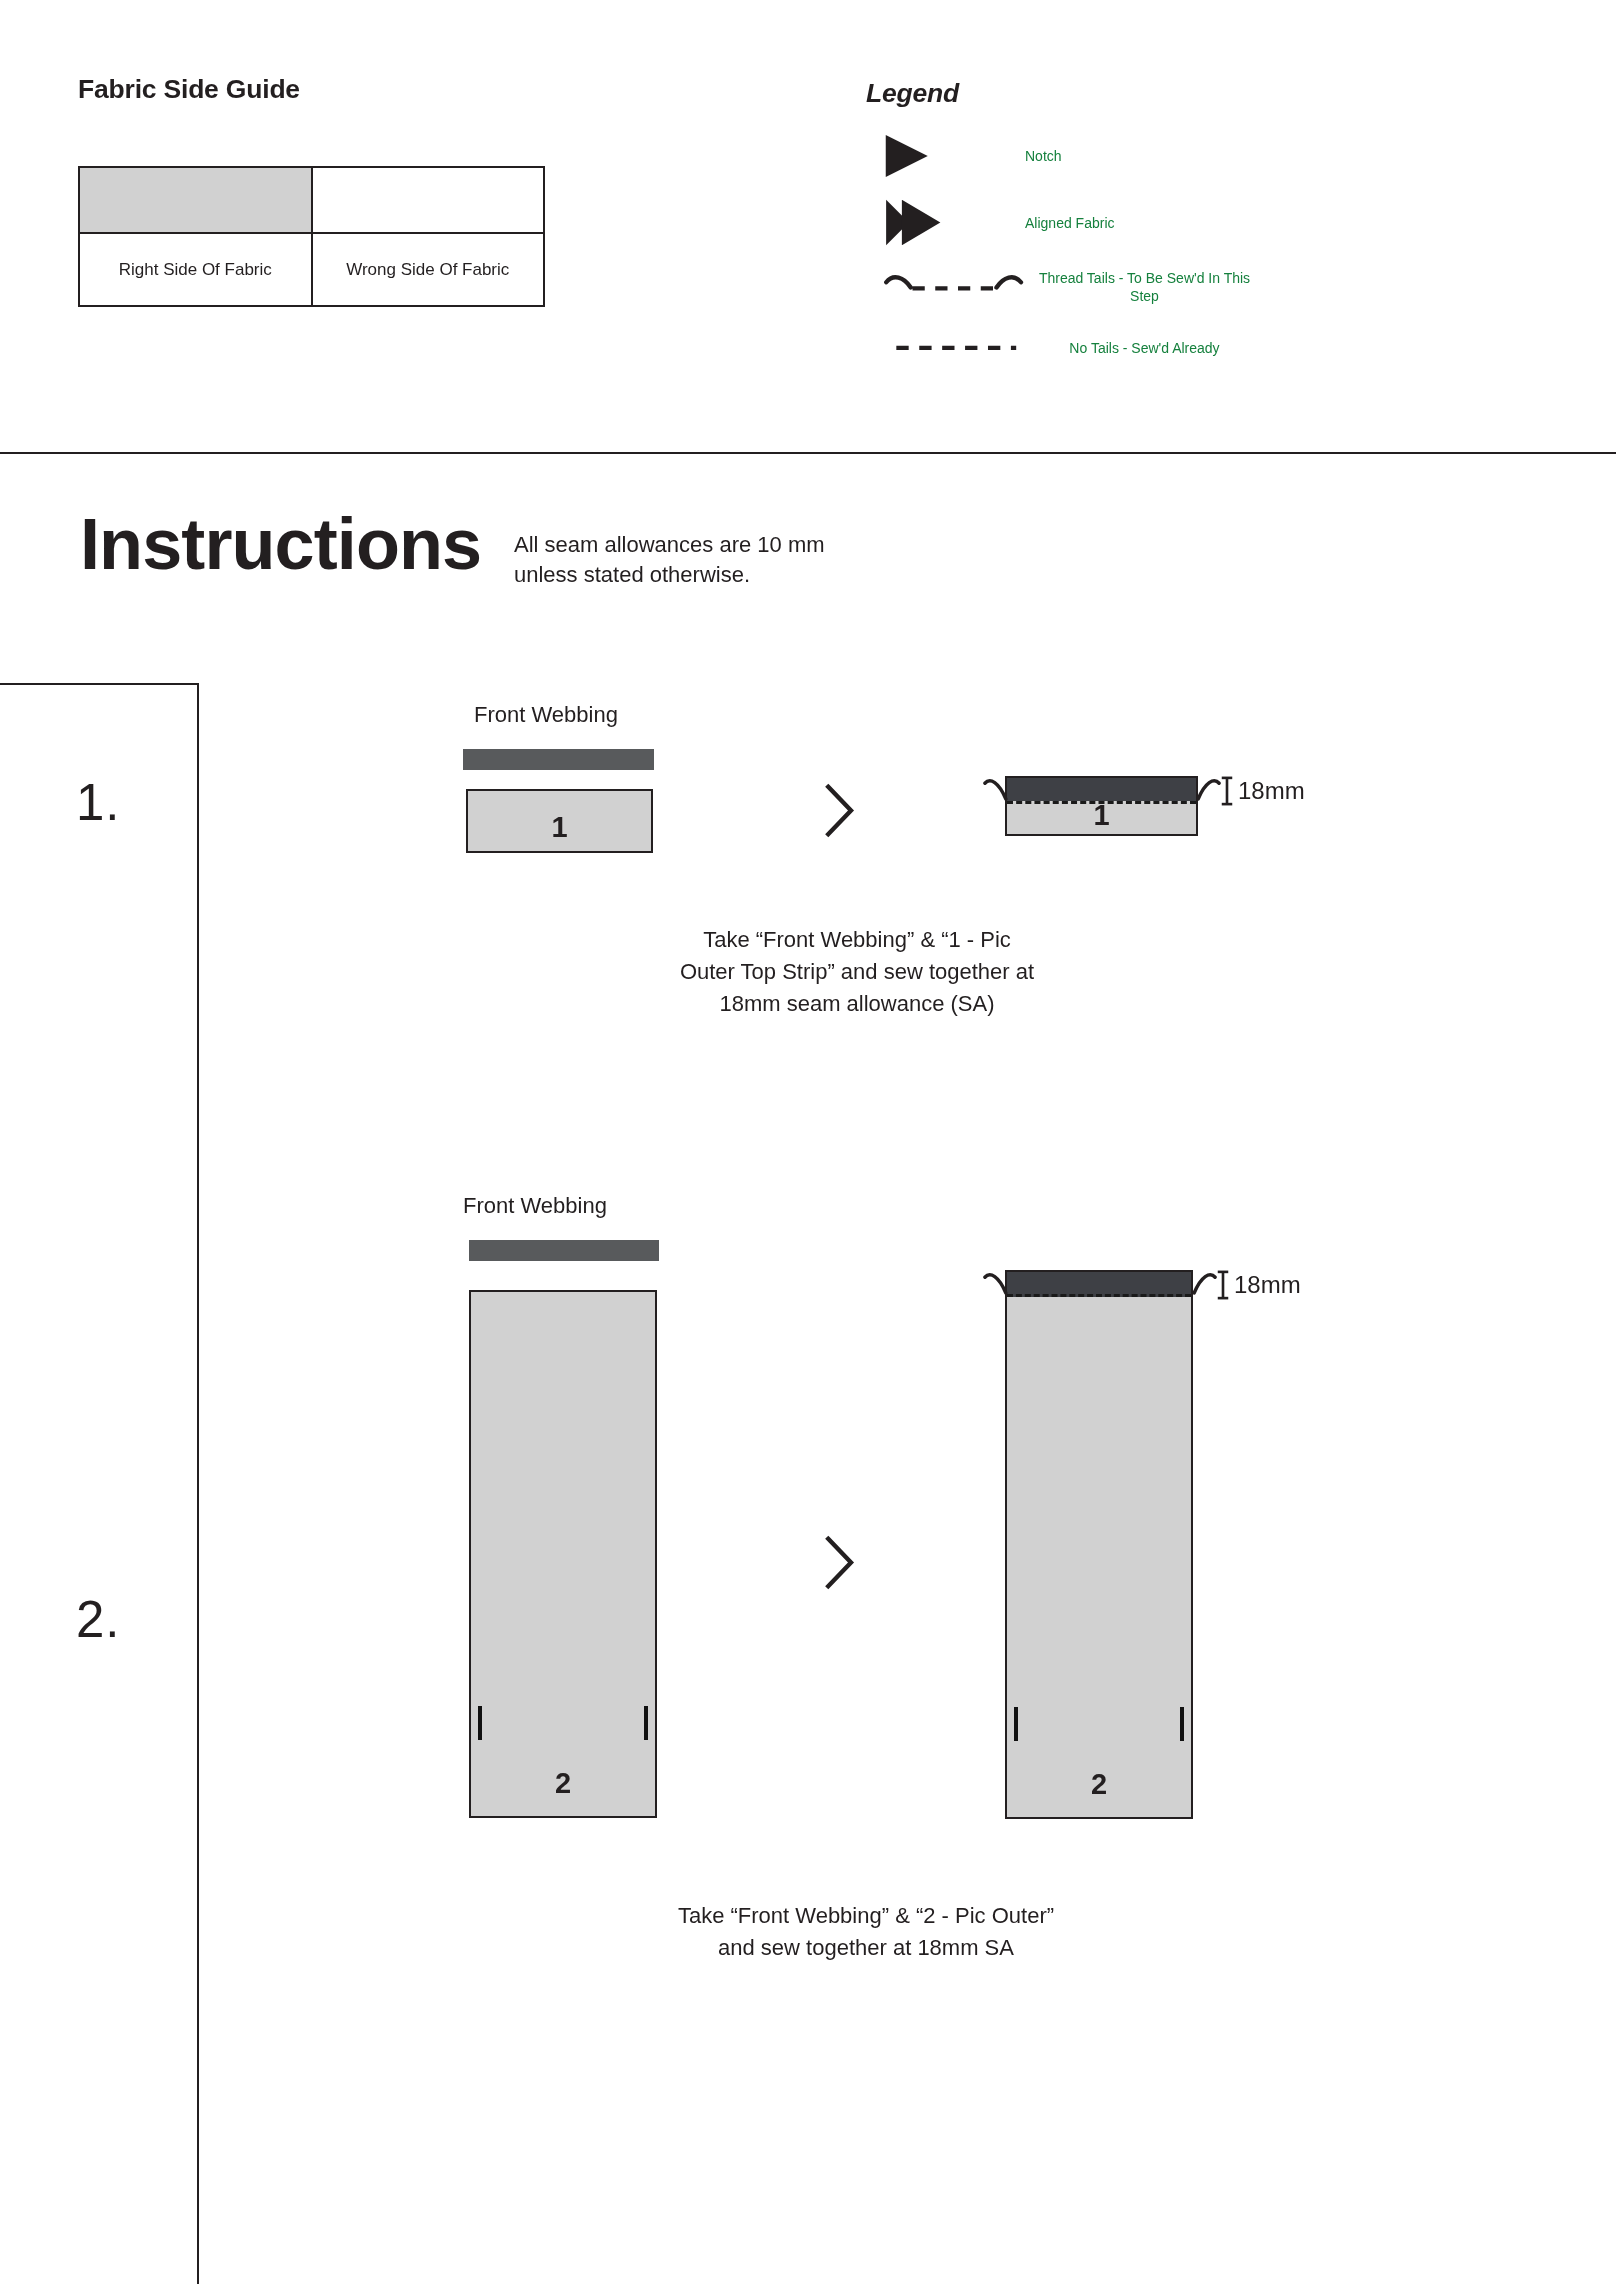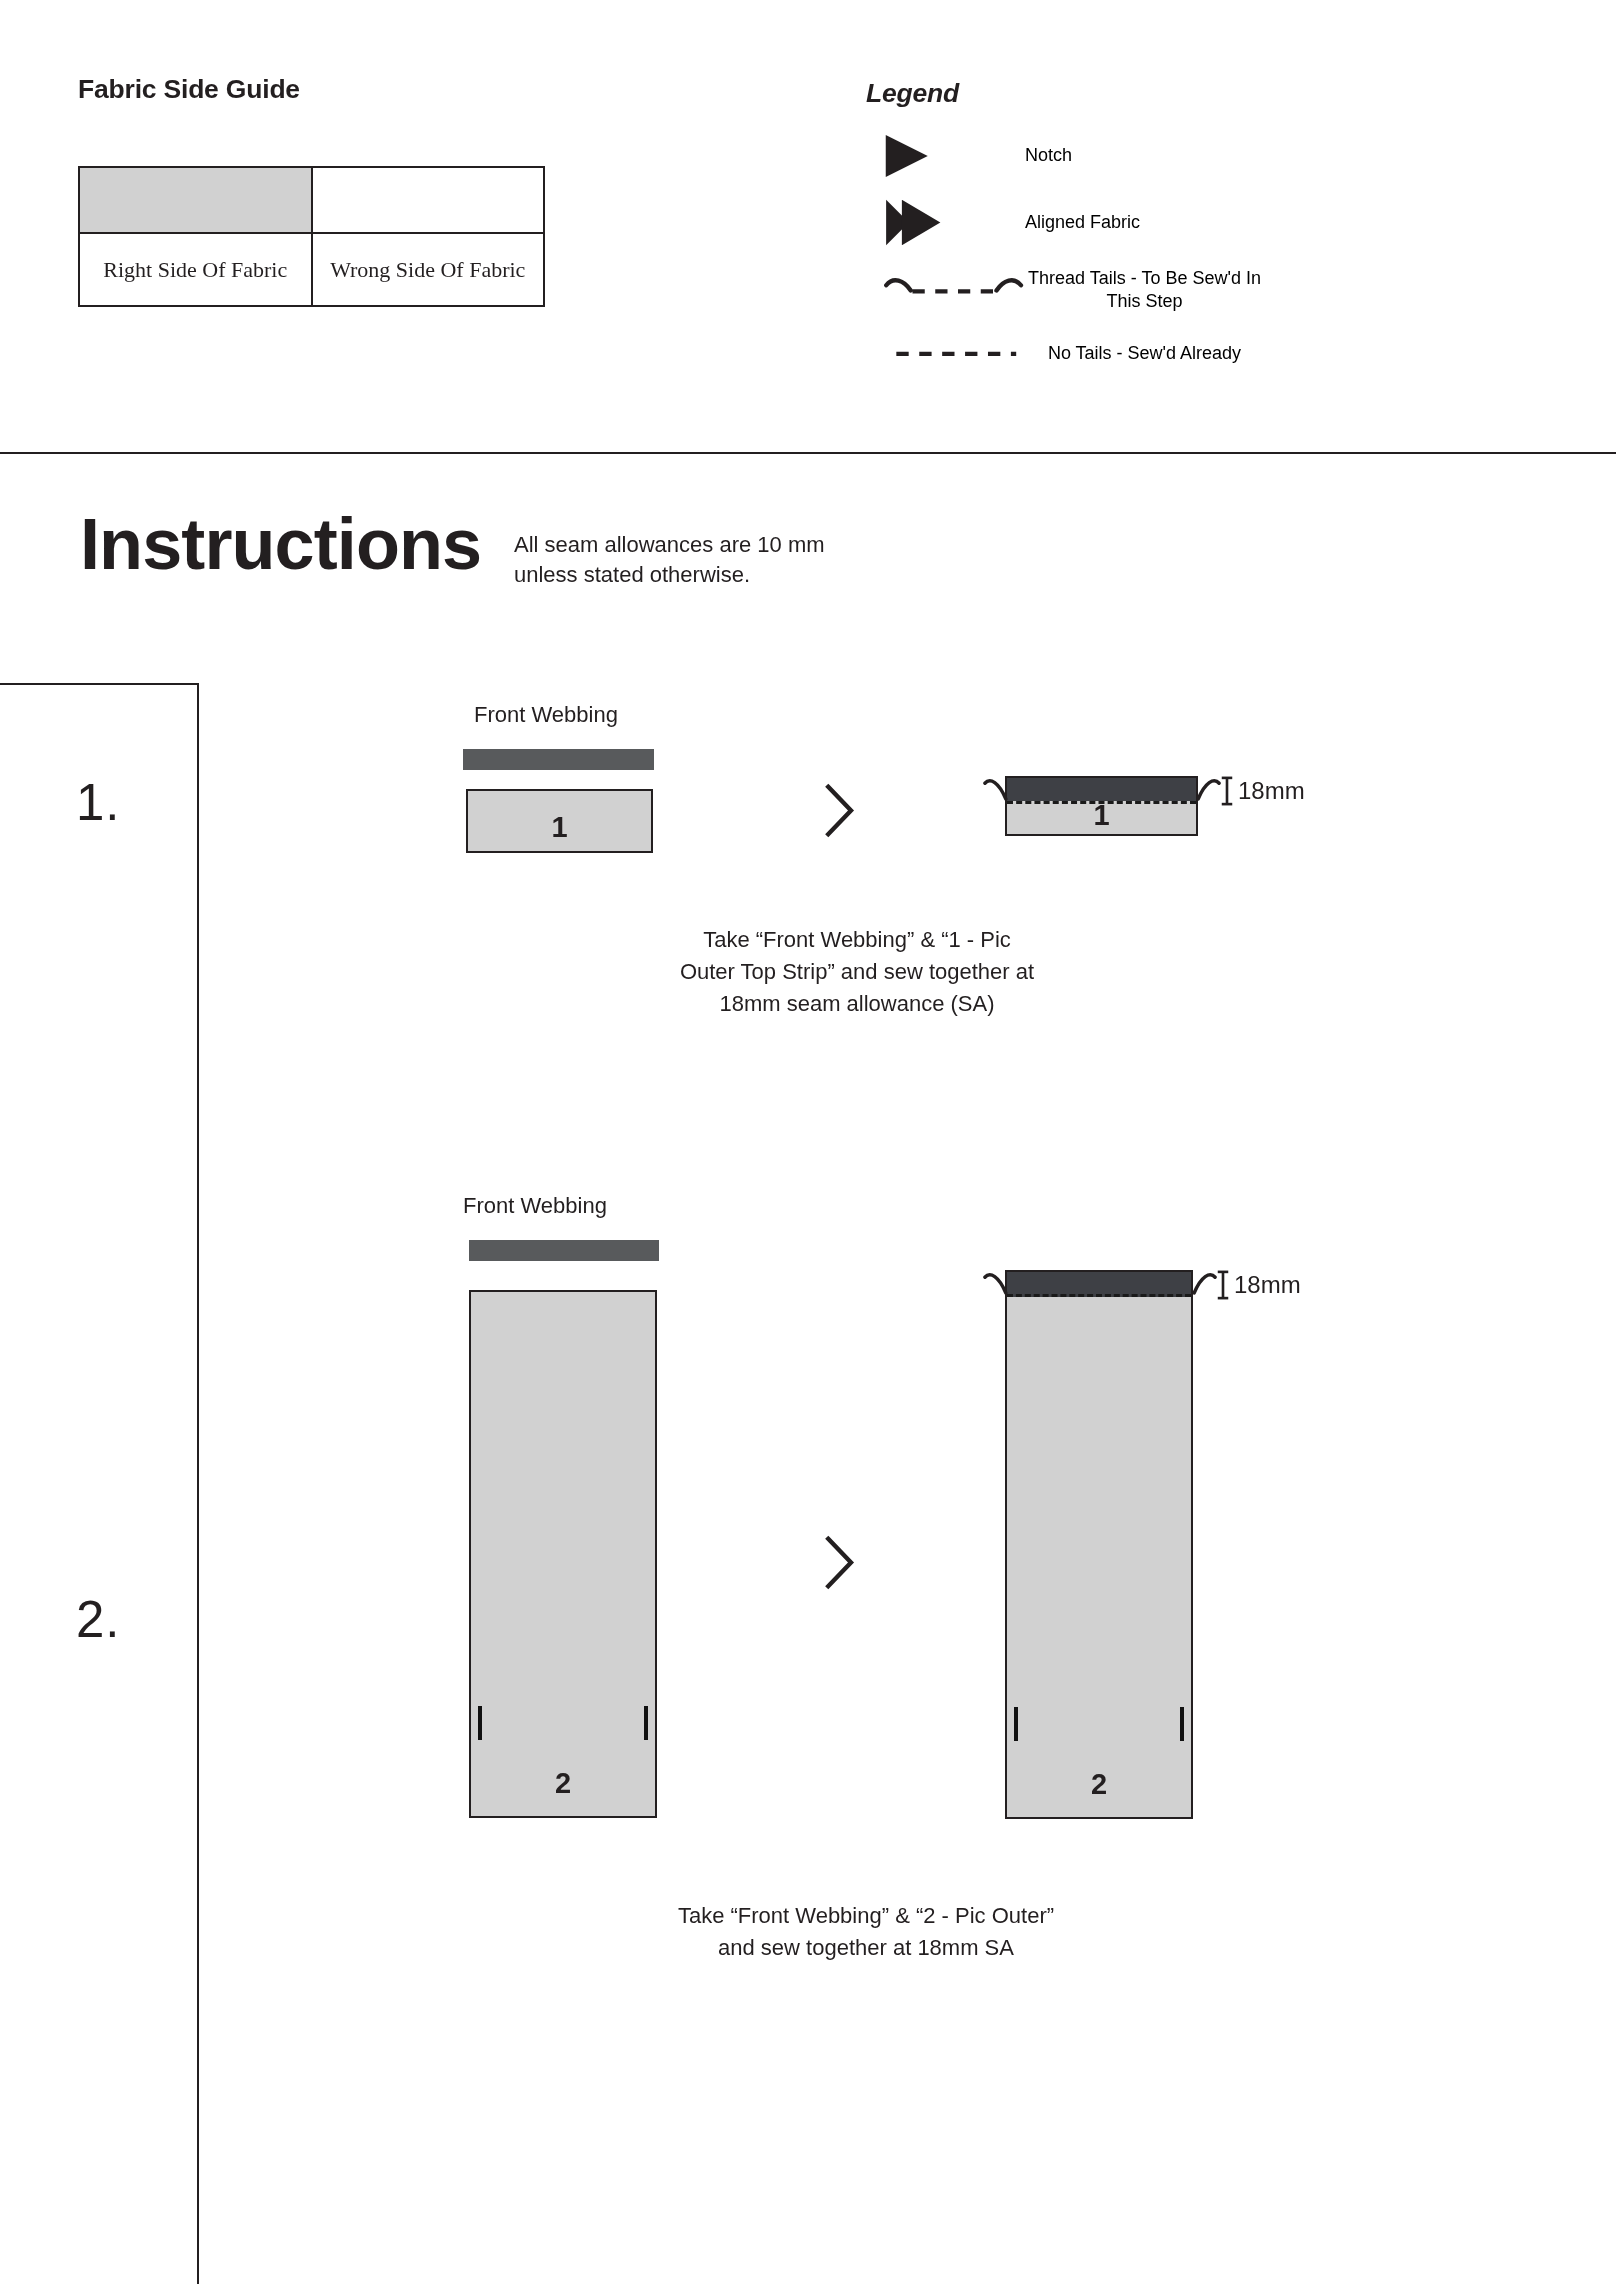--- a/index.html
+++ b/index.html
@@ -39,25 +39,24 @@
     border: 2.7px solid #231f20;
     padding: 0;
     text-align: center;
     vertical-align: middle;
   }
   .swatch-row td { height: 64px; }
   .swatch-right { background: #d1d1d1; }
   .swatch-wrong { background: #ffffff; }
   .label-row td {
     height: 71px;
-    font-size: 22px;
+    font-size: 17px;
     line-height: 1.25;
     color: #231f20;
     padding: 3.5px 5.3px;
-    font-family: Liberation Serif, serif;
   }
 
   
   #legend-title { left: 866px; top: 78px; font-style: italic; }
   #legend-list {
     position: absolute;
     left: 884px;
     top: 133px;
     width: 495px;
   }
@@ -69,23 +68,23 @@
     margin-bottom: 19.4px;
   }
   .legend-icon {
     width: 141px;
     flex: 0 0 141px;
     display: flex;
     align-items: center;
     justify-content: flex-start;
   }
   .legend-text {
-    font-size: 18px;
+    font-size: 14px;
     line-height: 1.3;
-    color: #000000;
+    color: #15803d;
   }
   .legend-row.ctr .legend-text { text-align: center; width: 239px; }
 
   
   #main-divider {
     position: absolute;
     left: 0;
     top: 452px;
     width: 1617px;
     height: 0;

